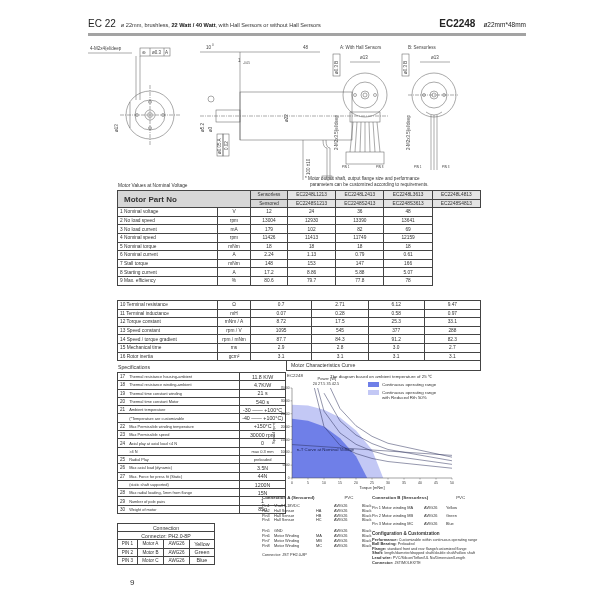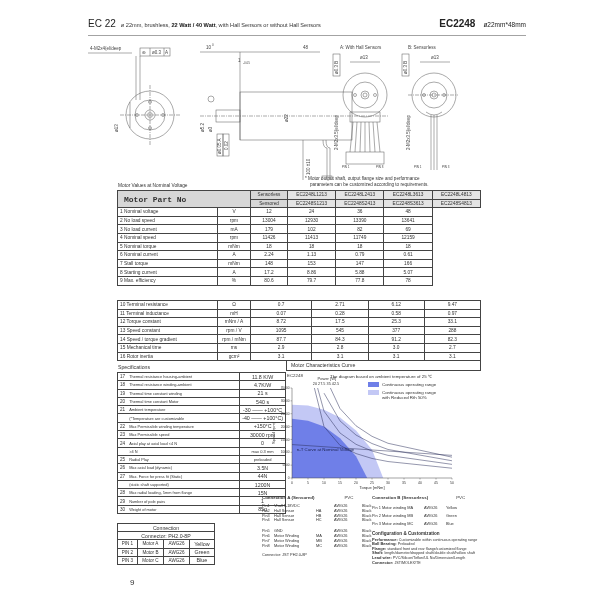--- a/index.html
+++ b/index.html
@@ -1,37 +1,37 @@
 <!DOCTYPE html>
 <html><head>
 <meta charset="utf-8">
 <style>
   * { box-sizing: border-box; margin: 0; padding: 0; }
   html, body { width: 600px; height: 600px; background: #fff; overflow: hidden; }
   body { font-family: "Liberation Sans", sans-serif; color: #222; position: relative; }
 
-  .header { position: absolute; left: 88px; top: 18px; width: 438px; height: 18px; border-bottom: 1px solid #a3a3a3; display: flex; align-items: baseline; white-space: nowrap; }
+  .header { position: absolute; left: 88px; top: 18px; width: 438px; height: 18px; border-bottom: 3px solid #a3a3a3; display: flex; align-items: baseline; white-space: nowrap; }
   .header .model { font-size: 10px; font-weight: normal; margin-right: 5px; }
   .header .desc { font-size: 5.6px; color: #333; }
   .header .desc b { font-weight: bold; color: #111; }
   .header .right { margin-left: auto; display: flex; align-items: baseline; gap: 8px; }
   .header .code { font-size: 10px; font-weight: bold; }
   .header .dims { font-size: 6.5px; }
 
   .drawing { position: absolute; left: 88px; top: 40px; width: 450px; height: 140px; }
   .note { position: absolute; left: 305px; top: 176px; font-size: 4.6px; line-height: 6px; color: #333; width: 240px; }
 
   .mv-title { position: absolute; left: 118px; top: 183px; font-size: 4.8px; color: #333; }
 
   table { border-collapse: collapse; }
   .mt { position: absolute; left: 117px; top: 190px; width: 364px; font-size: 4.8px; }
   .mt td { border: 1px solid #444; height: 8.6px; padding: 0 2px; text-align: center; color: #333; white-space: nowrap; }
   .mt td.lbl { text-align: left; width: 100px; }
   .mt td.unit { width: 33px; }
-  .mt td.hdr-big { font-size: 8px; text-align: left; padding-left: 6px; background: #d7d7d7; font-weight: bold; color: #333; font-family: Liberation Mono, monospace; }
+  .mt td.hdr-big { font-size: 8px; text-align: left; padding-left: 6px; background: #d7d7d7; font-weight: bold; color: #333; }
   .mt td.hdr-sub { background: #d7d7d7; font-size: 4.6px; }
   .mt td.hdr-cell { background: #e4e4e4; }
 
   .mt2 { position: absolute; left: 117px; top: 300px; width: 364px; font-size: 4.8px; }
   .mt2 td { border: 1px solid #444; height: 8.6px; padding: 0 2px; text-align: center; color: #333; white-space: nowrap; }
   .mt2 td.lbl { text-align: left; width: 100px; }
   .mt2 td.unit { width: 33px; }
 
   .spec-title { position: absolute; left: 118px; top: 364px; font-size: 5.2px; color: #333; }
   .curve-title-box { position: absolute; left: 286px; top: 361px; width: 195px; height: 10px; border: 1px solid #444; border-top: none; font-size: 5.2px; padding: 1px 4px; color: #333; }

